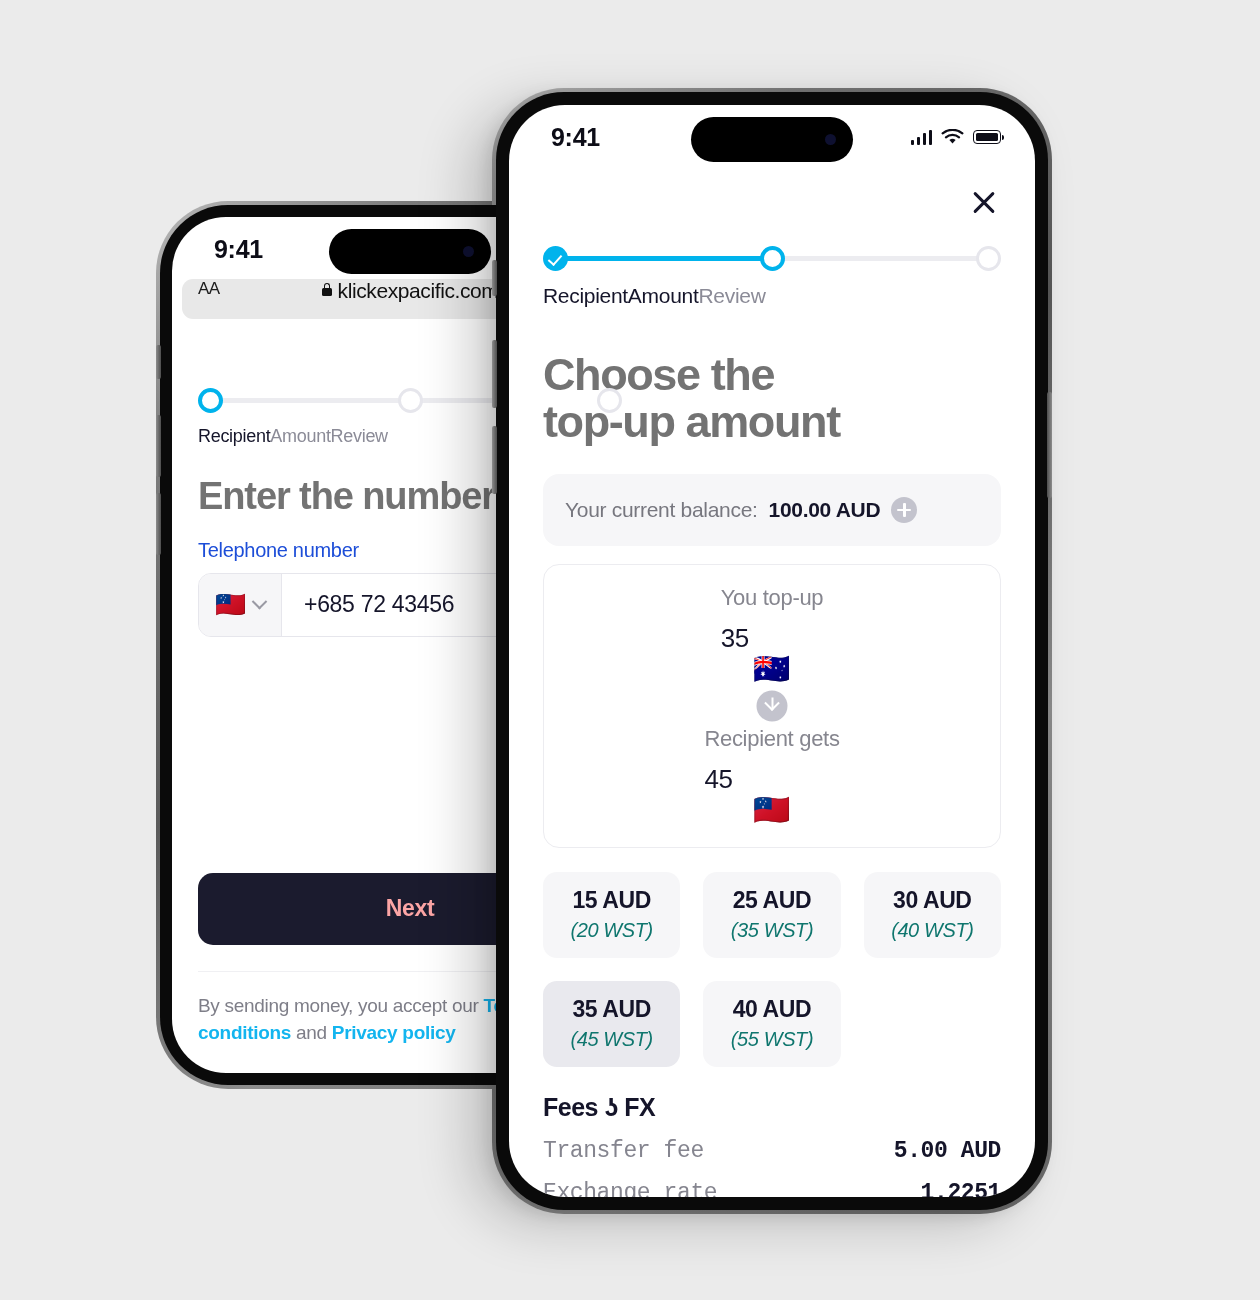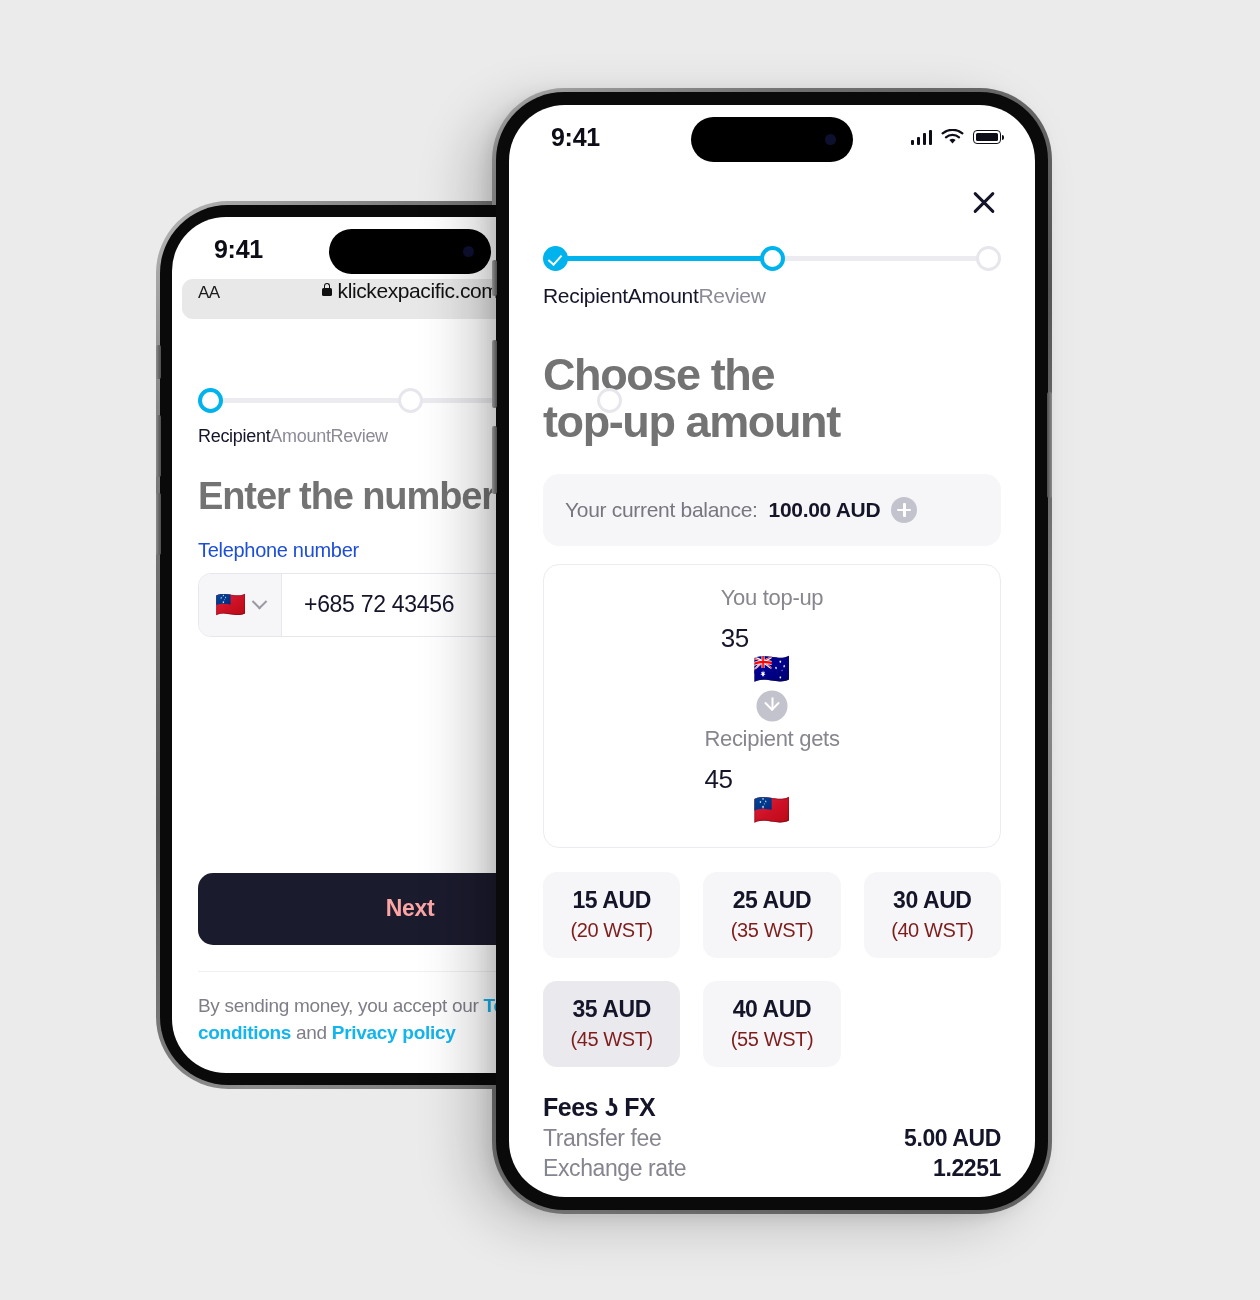--- a/index.html
+++ b/index.html
@@ -122,22 +122,22 @@
   }
   .batt span { display: block; height: 100%; background: #0d0d17; border-radius: 1.5px; }
 
   
   .safari-bar {
     margin: 4px 10px 0 10px;
     height: 40px;
     background: #e8e8e8;
     border-radius: 11px;
     display: flex;
-    align-items: flex-end;
-    padding: 16px 16px;
+    align-items: flex-start;
+    padding: 0 16px;
     box-sizing: border-box;
     position: relative;
   }
   .aa-control { font-size: 17px; color: #1b1b1b; letter-spacing: -0.5px; }
   .safari-url {
     position: absolute;
     left: 0; right: 0;
     text-align: center;
     font-size: 21px;
     color: #111;
@@ -338,37 +338,38 @@
     height: 86px;
     display: flex;
     flex-direction: column;
     align-items: center;
     justify-content: center;
     gap: 5px;
     cursor: pointer;
   }
   .preset.selected { background: #e9e9ee; }
   .preset-main { font-size: 23px; font-weight: bold; color: #15152a; letter-spacing: -0.4px; }
-  .preset-sub { font-size: 20px; color: #7f1d1d; letter-spacing: -0.4px; }
+  .preset-sub { font-size: 20px; color: #0f766e; letter-spacing: -0.4px; font-style: italic; }
 
   
   .fees-title {
     margin-top: 26px;
     font-size: 25px;
     font-weight: bold;
     color: #15152a;
     letter-spacing: -0.5px;
   }
   .fee-row {
     display: flex;
     justify-content: space-between;
     align-items: baseline;
-    margin-top: 3px;
+    margin-top: 16px;
     font-size: 23px;
     letter-spacing: -0.4px;
+    font-family: Liberation Mono, monospace;
   }
   .fee-label { color: #85858f; }
   .fee-value { color: #15152a; font-weight: bold; }
 
   
   .next-btn {
     background: #1b1b2e;
     border-radius: 15px;
     height: 72px;
     display: flex;

